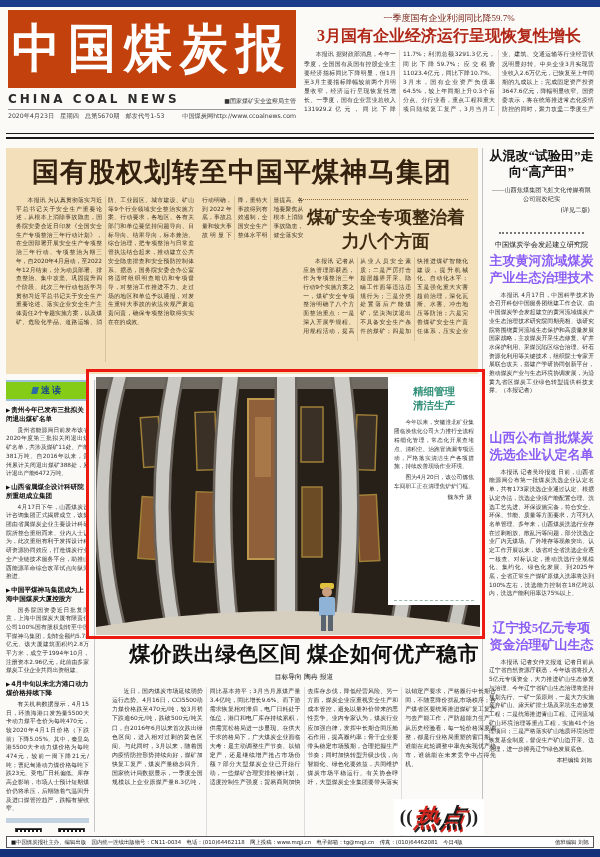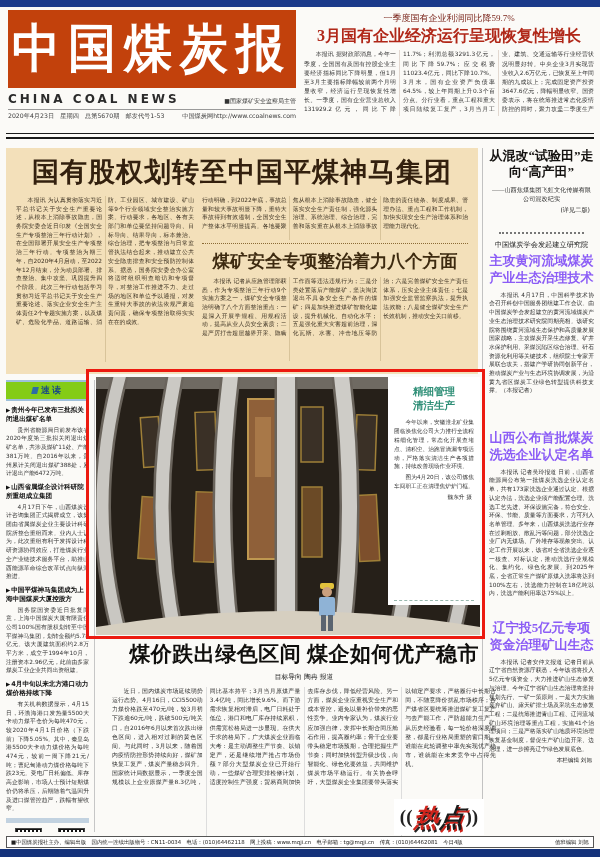--- a/index.html
+++ b/index.html
@@ -22,21 +22,21 @@
   .top-art{position:absolute;left:304px;top:12px;width:290px;height:118px;}
   .top-kicker{text-align:center;font-size:9px;color:#7a241a;font-family:"Liberation Serif",serif;margin-bottom:2px;}
   .top-hd{text-align:center;font-size:16px;font-weight:bold;color:#b02718;font-family:"Liberation Serif",serif;line-height:1.15;}
   .top-bd{margin-top:5px;height:66px;column-count:3;column-gap:7px;column-rule:1px solid #e2d8d0;font-size:5.9px;line-height:1.55;text-align:justify;color:#333;overflow:hidden;text-indent:2em;}
 
   
   .banner{position:absolute;left:6px;top:148px;width:472px;height:226px;background:#f3e0ba;padding:5px 10px;box-sizing:border-box;}
   .banner-hd{text-align:center;font-size:27px;font-weight:900;color:#33200e;letter-spacing:1px;margin:1px 0 6px;}
   .banner-body{display:flex;gap:8px;height:166px;}
   .b-left{width:178px;column-count:2;column-gap:6px;column-rule:1px solid #d8c49a;font-size:5.8px;line-height:1.5;text-align:justify;color:#3a2f20;overflow:hidden;text-indent:2em;}
-  .b-right{flex:1;display:flex;flex-direction:column;}
+  .b-right{flex:1;display:flex;flex-direction:row;}
   .b-right-top{height:44px;column-count:3;column-gap:6px;column-rule:1px solid #d8c49a;font-size:5.8px;line-height:1.5;text-align:justify;color:#3a2f20;overflow:hidden;}
   .sub-art{margin-top:3px;border-top:1px dotted #8a6a35;padding-top:4px;}
   .sub-hd{text-align:center;font-size:17.5px;font-weight:900;color:#3d2a10;margin:1px 0 4px;}
   .sub-bd{height:84px;column-count:3;column-gap:6px;column-rule:1px solid #d8c49a;font-size:5.8px;line-height:1.5;text-align:justify;color:#3a2f20;overflow:hidden;text-indent:2em;}
 
   
   .rail{position:absolute;left:482px;top:148px;width:112px;height:686px;border-left:1px solid #c2c2c2;padding-left:6px;box-sizing:border-box;overflow:hidden;}
   .r-sec{overflow:hidden;}
   .r1{height:80px;text-align:center;}
   .r2{height:66px;text-align:center;}

